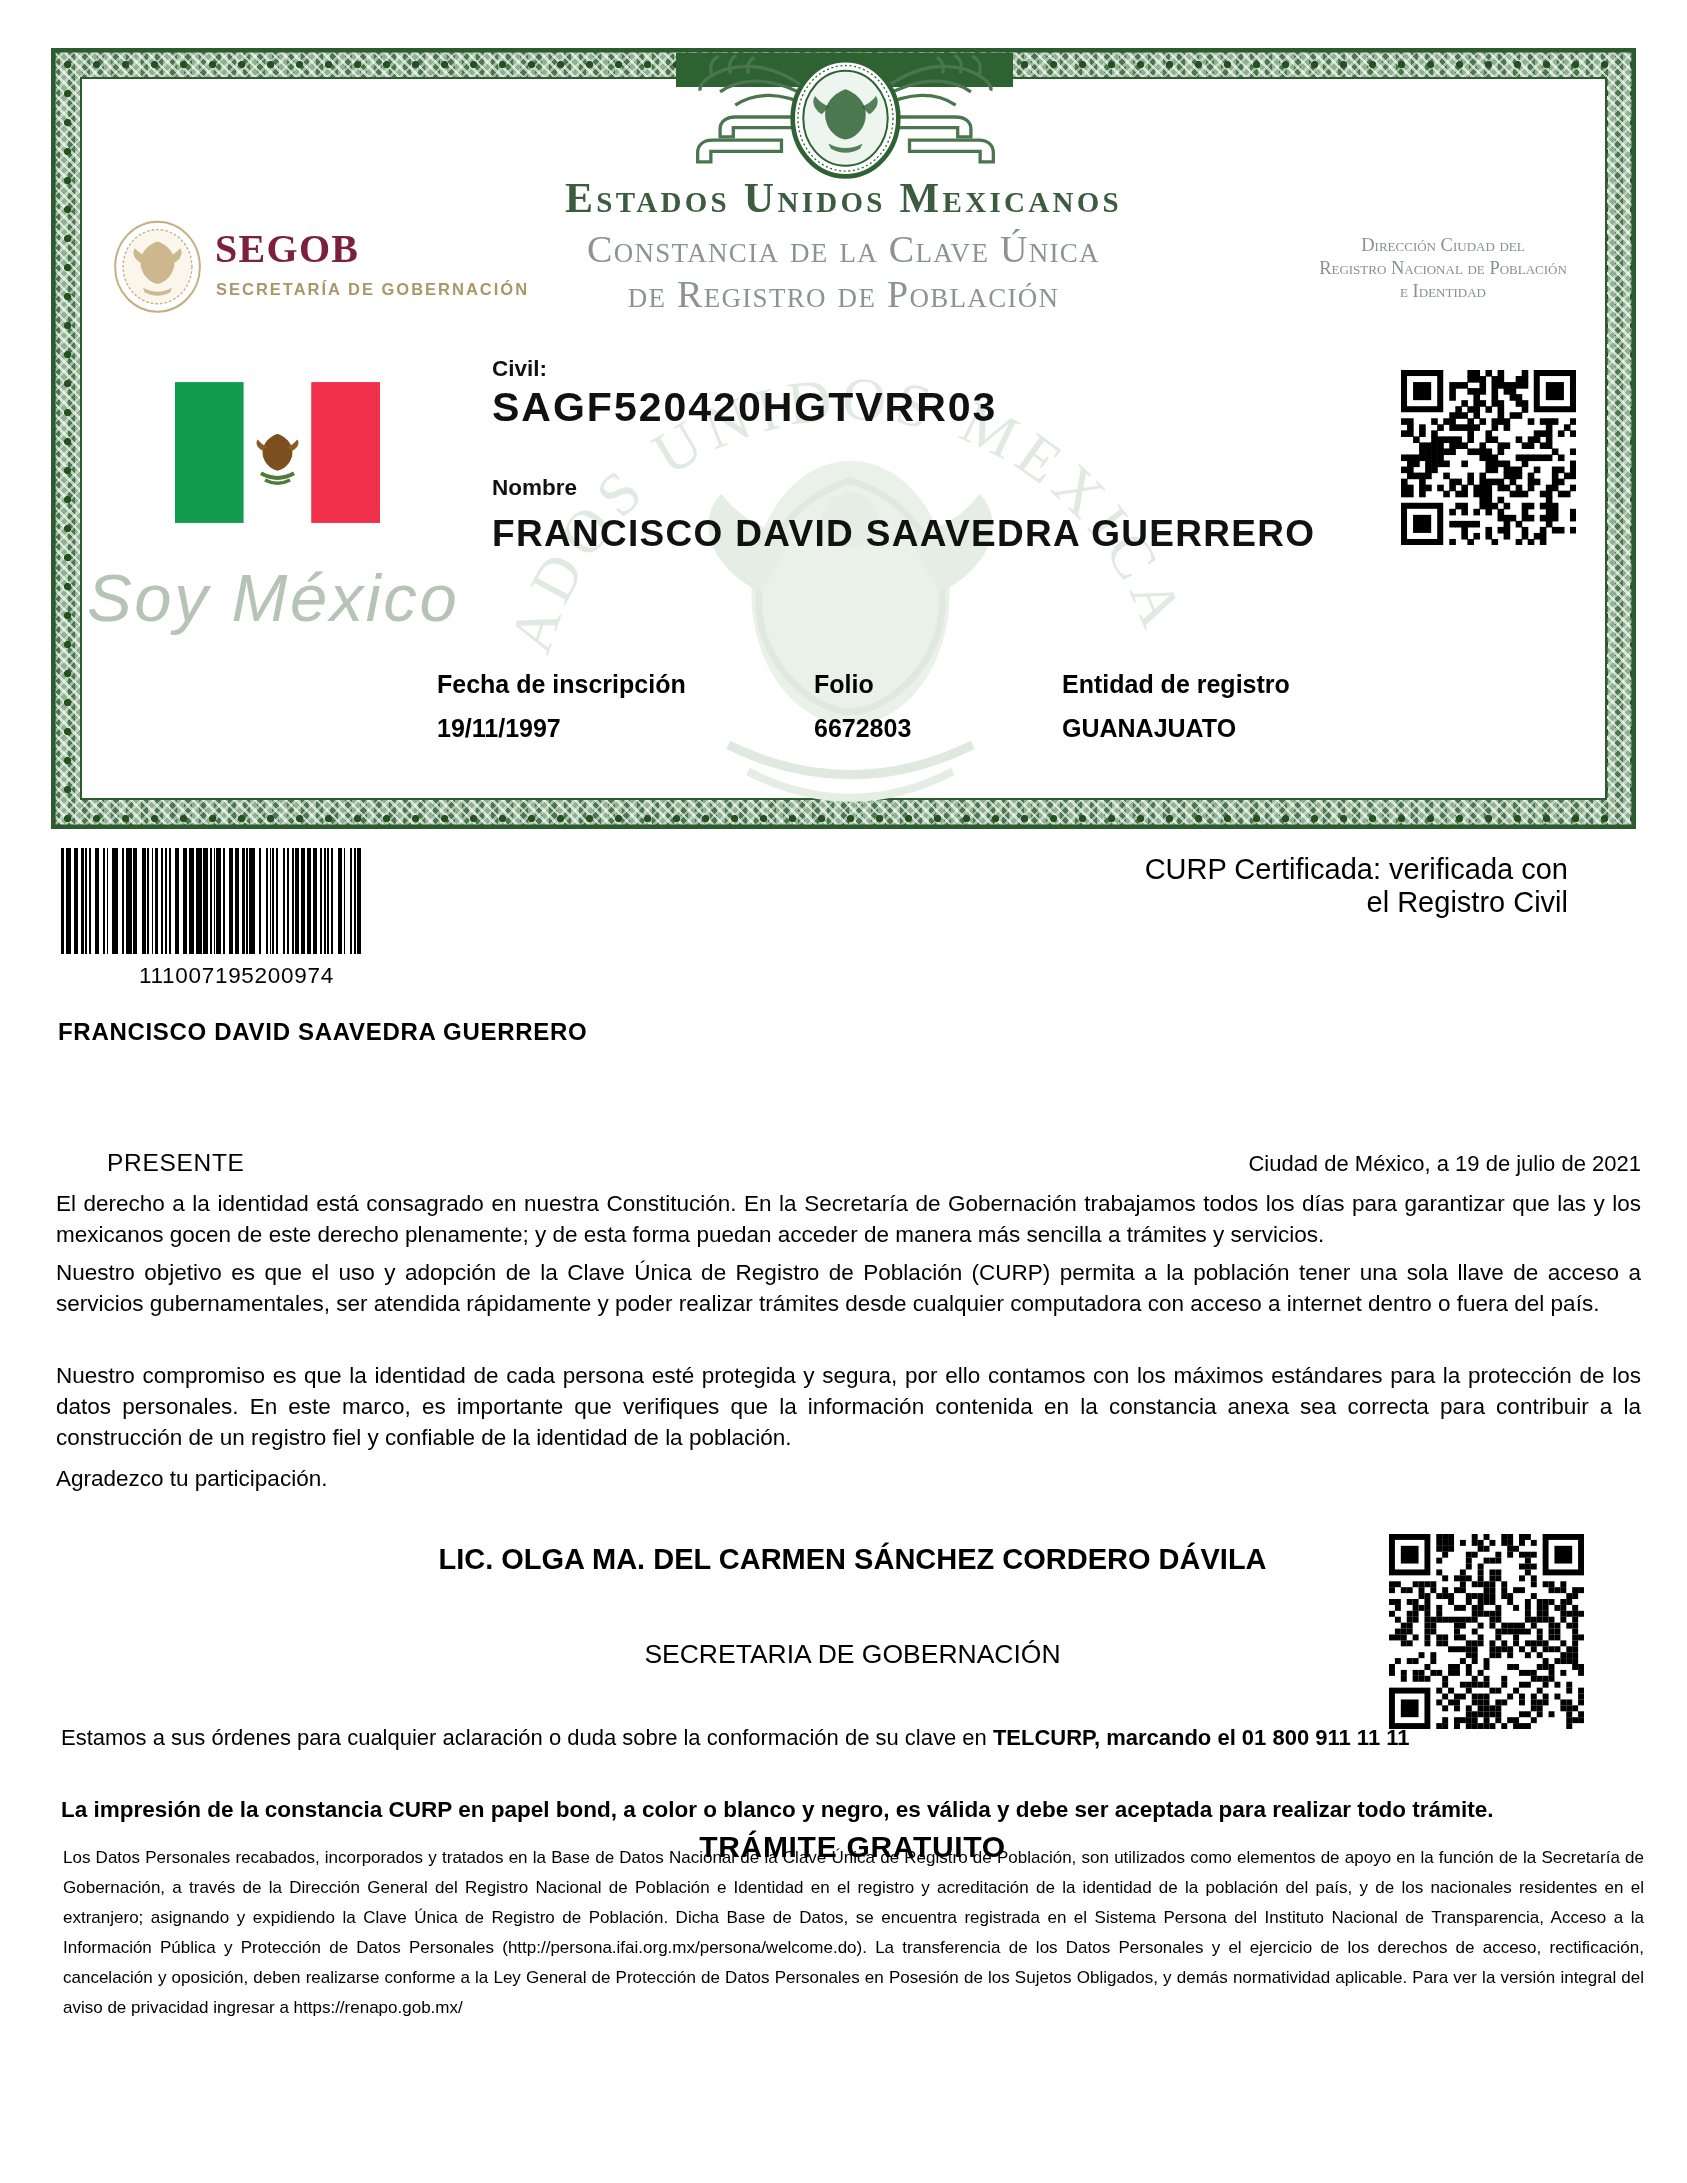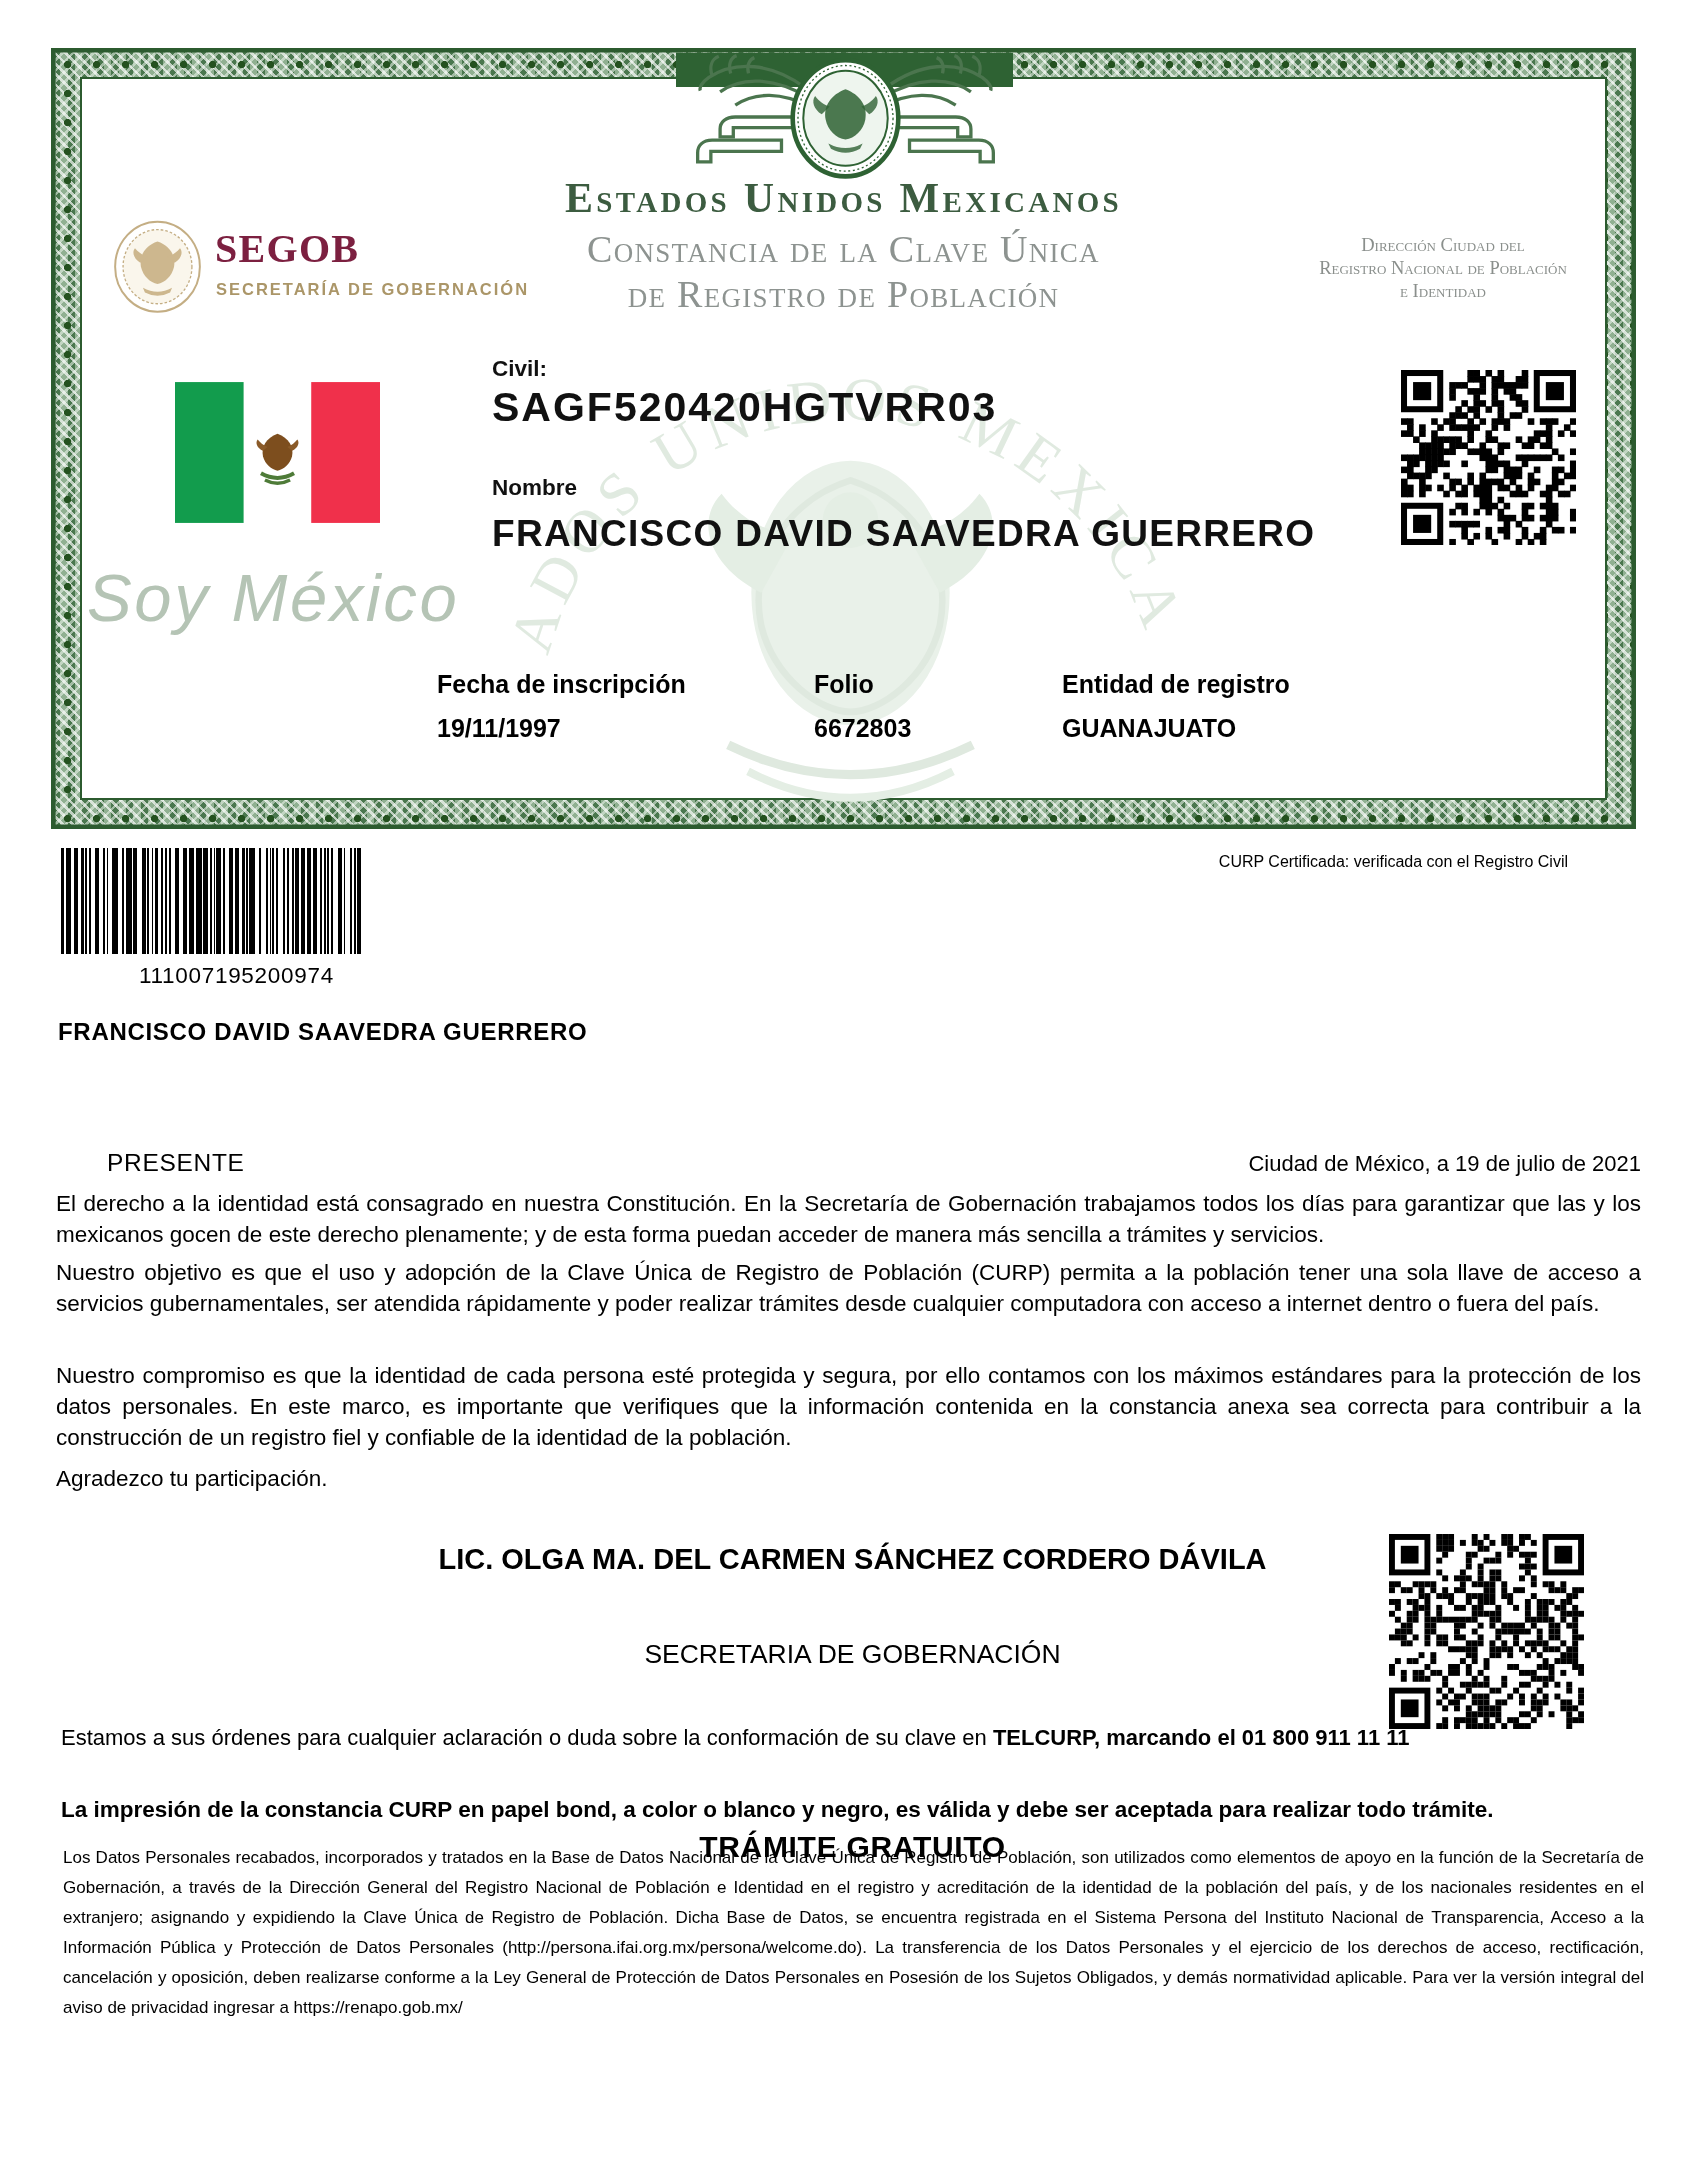--- a/index.html
+++ b/index.html
@@ -51,21 +51,21 @@
   .meta-label{font-size:25px;font-weight:bold;}
   .meta-value{font-size:25px;font-weight:bold;}
   #f1l{left:384px;top:620px;} #f1v{left:384px;top:664px;}
   #f2l{left:761px;top:620px;} #f2v{left:761px;top:664px;}
   #f3l{left:1009px;top:620px;} #f3v{left:1009px;top:664px;}
 
   
   #barcode{left:61px;top:848px;width:302px;height:106px;font-size:0;white-space:nowrap;overflow:hidden;}
   #barcode span{display:inline-block;height:100%;}
   #barcode-number{left:139px;top:963px;font-size:22.5px;letter-spacing:0.7px;}
-  #cert-line{left:1118px;top:853px;width:450px;text-align:right;font-size:16px;}
+  #cert-line{left:1118px;top:853px;width:450px;text-align:right;font-size:29px;}
 
   #letter-recipient{left:58px;top:1018px;font-size:24px;font-weight:bold;letter-spacing:0.7px;}
   #presente{left:63px;top:1149px;font-size:24.5px;letter-spacing:0.7px;margin-left:44px;}
   #dateline{left:979px;top:1151px;width:662px;text-align:right;font-size:22px;}
 
   .para{left:56px;width:1585px;font-size:22.5px;line-height:31px;text-align:justify;}
   #para1{top:1188px;} #para2{top:1257px;} #para3{top:1360px;}
   #closing{left:56px;top:1466px;font-size:22.5px;}
 
   #signer-name{left:191px;top:1543px;width:1323px;text-align:center;font-size:29px;font-weight:bold;}

